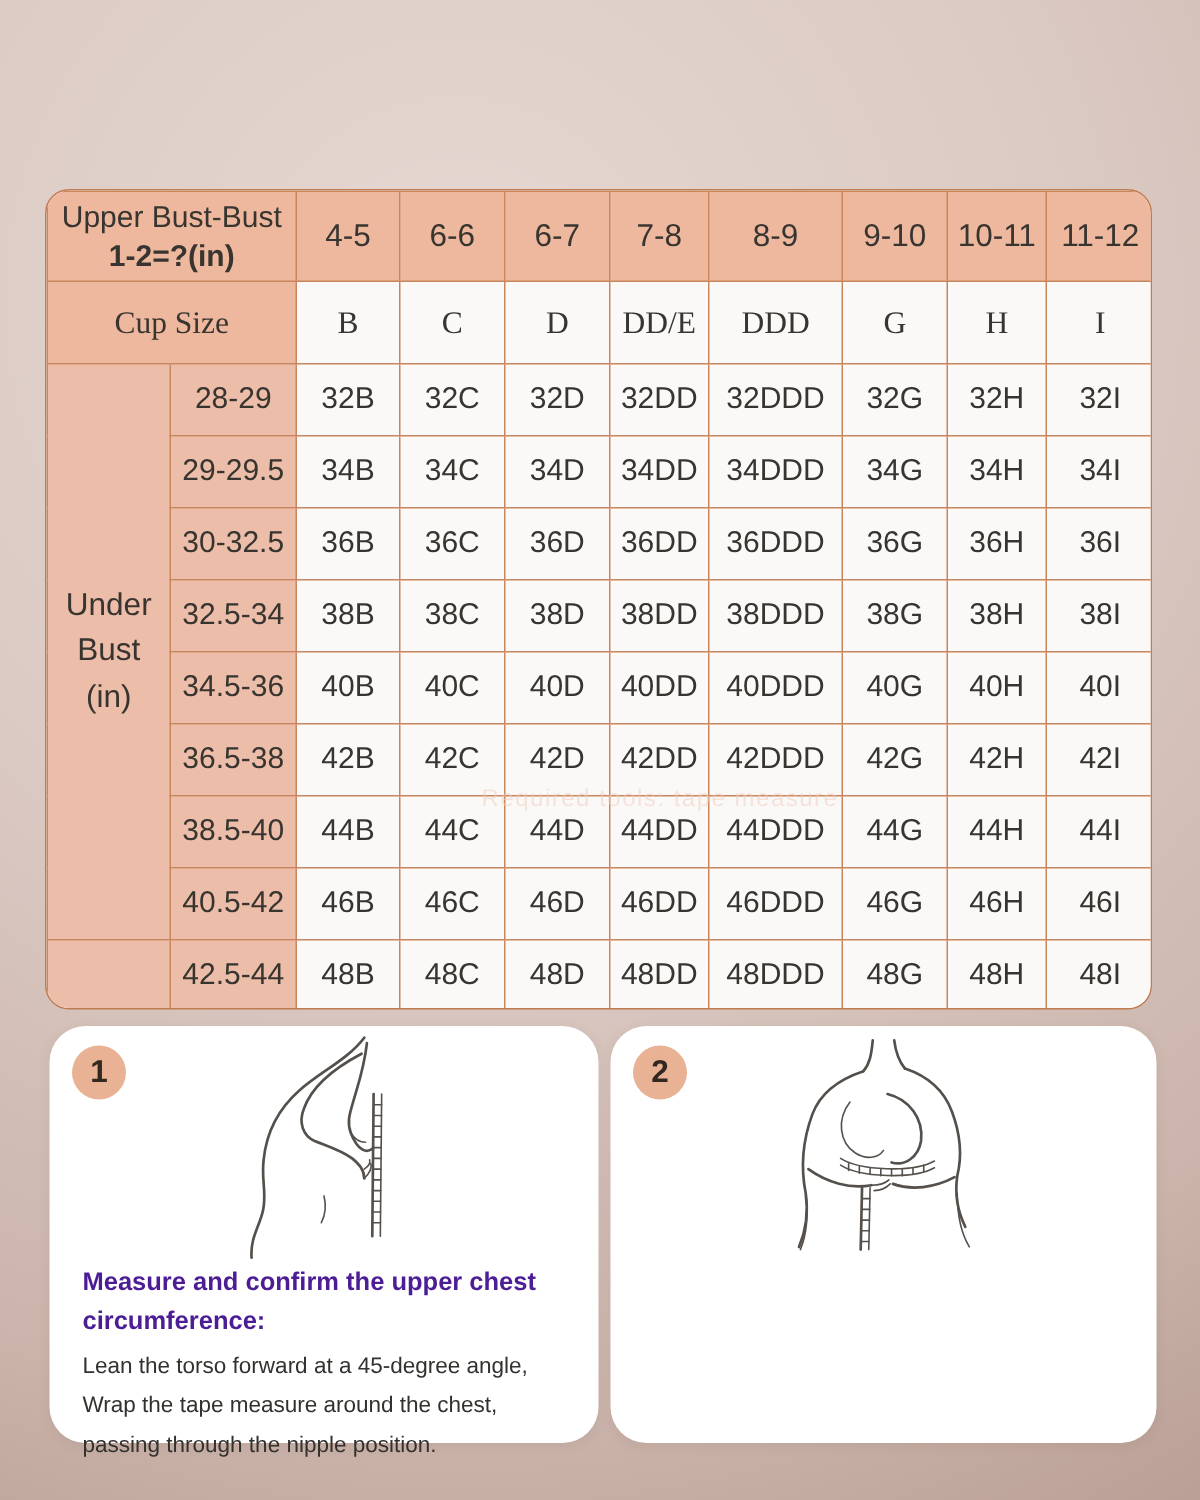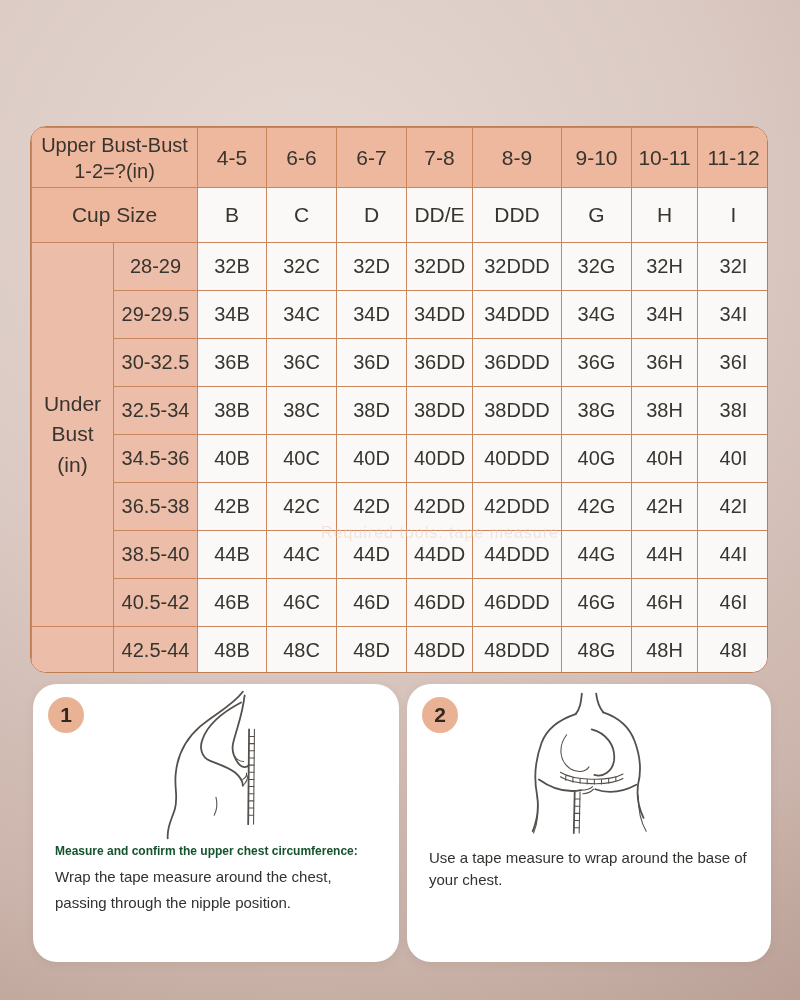--- a/index.html
+++ b/index.html
@@ -33,24 +33,24 @@
   table.size th, table.size td{
     border:1px solid #c9855c;
     text-align:center;vertical-align:middle;
     padding:0;
     font-weight:400;
   }
   .pink-h{background:#eeb89e;}
   .pink-b{background:#ecbda8;}
   .white-c{background:#fbf9f8;}
   tr.hdr{height:60px;}
-  tr.cup{height:55px;}
+  tr.cup{height:55px;font-family:Liberation Serif, serif;}
   tr.body-r{height:48px;}
   .corner-cell{font-size:20px;font-weight:700;line-height:1.3;}
-  .corner-cell .l2{font-weight:400;}
+  .corner-cell .l2{font-weight:700;}
   .hdr-num{font-size:21px;font-weight:400;}
   .cup-label{font-size:21px;font-weight:700;}
   .cup-letter{font-size:21px;}
   .ub-label{font-size:21px;font-weight:700;line-height:1.45;}
   .ub-label .unit{font-weight:400;}
   .range-cell{font-size:20px;}
   .size-cell{font-size:20px;}
   .watermark{
     position:absolute;left:110px;top:520px;width:660px;
     text-align:center;pointer-events:none;
@@ -71,21 +71,21 @@
   .panel.p2{left:407px;width:364px;}
   .badge{
     position:absolute;top:13px;left:15px;
     width:36px;height:36px;border-radius:50%;
     background:#eab294;
     display:flex;align-items:center;justify-content:center;
     font-size:21px;font-weight:700;color:#33281f;
   }
   .illus{display:block;margin:6px auto 0 auto;height:152px;}
   .panel-text{padding:0 22px;}
-  .panel-head{font-size:12px;font-weight:700;color:#14532d;line-height:1.55;}
+  .panel-head{font-size:17px;font-weight:700;color:#4c1d95;line-height:1.55;}
   .panel-line{font-size:15px;color:#33312e;line-height:1.45;margin-top:5px;}
   svg.lineart path{fill:none;stroke:#55504b;stroke-width:2;stroke-linecap:round;stroke-linejoin:round;}
   svg.lineart path.thin{stroke-width:1.2;}
 </style>
 </head>
 <body>
 
 <div class="page">
 
 
@@ -253,20 +253,21 @@
       <path d="M140,73 C143,78 147,80 151,80" class="thin"></path>
       <path d="M157,44 L156,150"></path>
       <path d="M163,44 L162,150" class="thin"></path>
       <path class="thin" d="M157,52 L163,52 M157,60 L163,60 M156.8,68 L162.8,68 M156.8,76 L162.8,76 M156.6,84 L162.6,84 M156.6,92 L162.6,92 M156.4,100 L162.4,100 M156.4,108 L162.4,108 M156.3,116 L162.3,116 M156.2,124 L162.2,124 M156.2,132 L162.2,132 M156.1,140 L162.1,140"></path>
       <path d="M150,107 C154,103 156,100 155,96 M150,100 C153,98 155,96 154,93" class="thin"></path>
       <path d="M120,120 C122,128 121,134 118,140" class="thin"></path>
     </svg>
     <div class="panel-text">
       <div class="panel-head">Measure and confirm the upper chest circumference:</div>
       <div class="step-lines">
+          <div class="panel-line">Lean the torso forward at a 45-degree angle,</div>
           <div class="panel-line">Wrap the tape measure around the chest,</div>
           <div class="panel-line">passing through the nipple position.</div>
         </div>
     </div>
   </div>
 
   <div class="panel p2">
     <div class="badge">2</div>
     <svg class="illus lineart" viewBox="0 0 240 170" width="228" height="152">
       <path d="M112,4 C111,14 110,21 105,27"></path>
@@ -281,18 +282,17 @@
       <path d="M64,100 C78,110 95,115 111,112"></path>
       <path d="M173,106 C158,114 141,116 127,111"></path>
       <path d="M111,112 C116,112 121,111 124,108 M113,116 C118,116 122,114 125,111" class="thin"></path>
       <path d="M104,114 L103,160"></path>
       <path d="M110,114 L109,160" class="thin"></path>
       <path class="thin" d="M104,122 L110,122 M103.8,130 L109.8,130 M103.6,138 L109.6,138 M103.4,146 L109.4,146 M103.2,154 L109.2,154"></path>
       <path d="M62,118 C64,134 63,148 58,160 M175,118 C175,134 178,148 184,158" class="thin"></path>
     </svg>
     <div class="panel-text">
       <div class="step-lines">
-          <div class="panel-line">Use a tape measure to wrap around the base of your chest.</div>
         </div>
     </div>
   </div>
 
 </div>
 
 </body></html>

